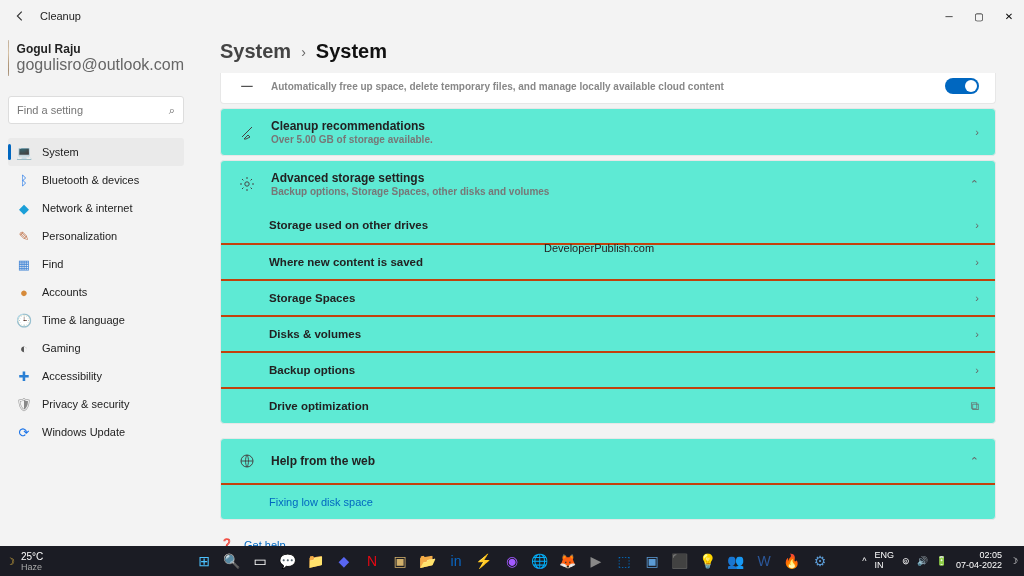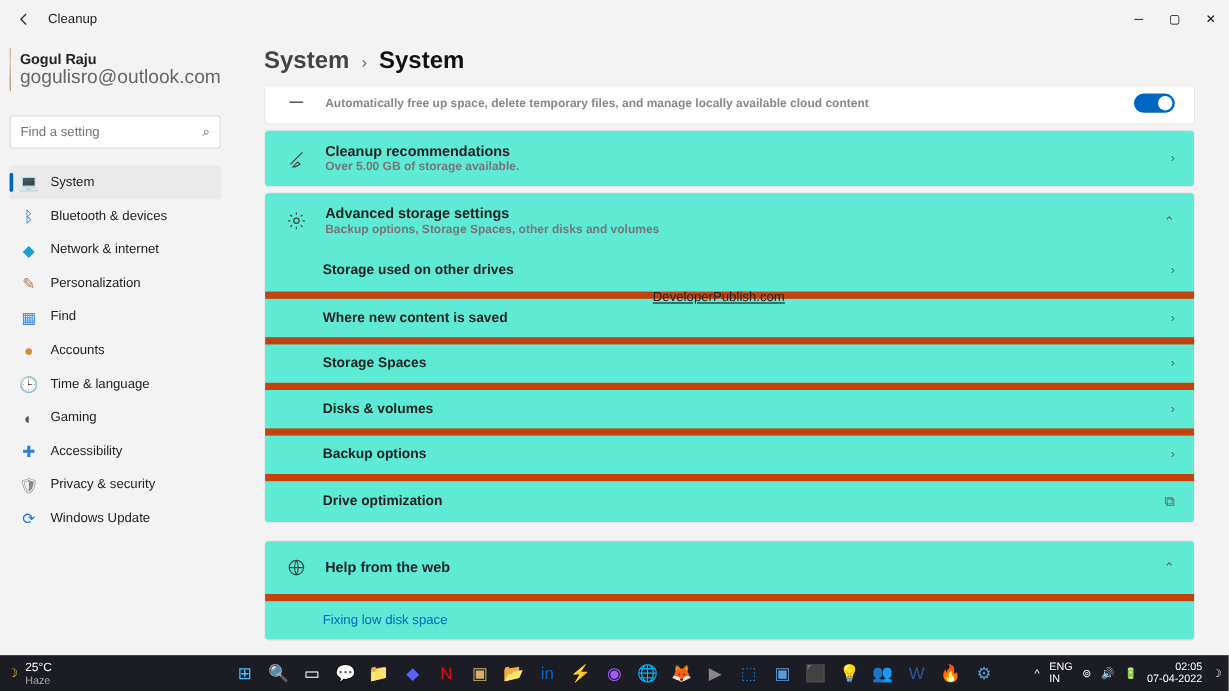--- a/index.html
+++ b/index.html
@@ -30,41 +30,41 @@
 .nav-icon { width: 16px; height: 16px; margin-right: 10px; display: flex; align-items: center; justify-content: center; font-size: 13px; }
 
 .content { flex: 1; padding: 8px 28px 0 28px; overflow: hidden; }
 .breadcrumb { display: flex; align-items: center; gap: 10px; margin-bottom: 10px; }
 .bc-parent { font-size: 20px; font-weight: 600; color: #444; }
 .bc-sep { font-size: 14px; color: #666; }
 .bc-current { font-size: 20px; font-weight: 600; color: #111; }
 
 .card { background: #5eead4; border: 1px solid #e7e7e7; border-radius: 4px; margin-bottom: 4px; }
 .card-row { display: flex; align-items: center; min-height: 44px; padding: 10px 16px; cursor: pointer; }
-.card-row + .card-row { border-top: 6px solid #c2410c; gap: 22px; }
+.card-row + .card-row { border-top: 2px solid #c2410c; gap: 22px; }
 .row-icon { width: 20px; margin-right: 14px; color: #444; display: flex; align-items: center; justify-content: center; }
 .row-text { flex: 1; font-weight: bold; }
 .row-title { font-size: 12px; color: #222; }
 .row-sub { font-size: 10px; color: #777; margin-top: 1px; }
 .row-chev { color: #666; font-size: 11px; }
 .sub-row { padding-left: 48px; min-height: 36px; font-size: 12px; }
 .sub-row .row-title { font-size: 11.5px; }
 
 .partial-top { background: #fff; border: 1px solid #e7e7e7; border-left: 1px solid #e7e7e7; border-right: 1px solid #e7e7e7; border-top: none; border-radius: 0 0 4px 4px; padding: 4px 16px 8px 16px; display: flex; align-items: center; margin-bottom: 4px; }
 .partial-top .row-icon { width: 20px; margin-right: 14px; }
 .partial-top .row-sub { font-size: 10px; color: #888; }
 .toggle-on { width: 34px; height: 16px; background: #0067c0; border-radius: 10px; position: relative; margin-left: 10px; }
 .toggle-on::after { content: ""; position: absolute; right: 2px; top: 2px; width: 12px; height: 12px; background: #fff; border-radius: 50%; }
 
 .help-links { margin-top: 14px; }
 .help-link { display: flex; align-items: center; gap: 10px; font-size: 11px; color: #0067c0; padding: 4px 0; cursor: pointer; }
 .help-icon { color: #444; width: 14px; }
 .link-blue { color: #0067c0; font-size: 11px; cursor: pointer; }
 
-.watermark { position: absolute; left: 544px; top: 242px; font-size: 11px; color: #222; text-decoration: underline; }
+.watermark { position: absolute; left: 544px; top: 242px; font-size: 11px; color: #222; }
 
 .taskbar { position: absolute; bottom: 0; left: 0; right: 0; height: 30px; background: #1b1c24; display: flex; align-items: center; color: #fff; }
 .tb-left { display: flex; align-items: center; gap: 6px; padding-left: 6px; font-size: 10px; }
 .weather-icon { color: #f5c542; }
 .tb-center { position: absolute; left: 50%; transform: translateX(-50%); display: flex; gap: 2px; align-items: center; }
 .tb-icon { width: 26px; height: 26px; display: flex; align-items: center; justify-content: center; font-size: 14px; border-radius: 3px; cursor: pointer; }
 .tb-right { margin-left: auto; display: flex; align-items: center; gap: 8px; padding-right: 6px; font-size: 9px; }
 .tb-time { text-align: right; line-height: 1.1; }
 
 .ext-icon { font-size: 12px; }

